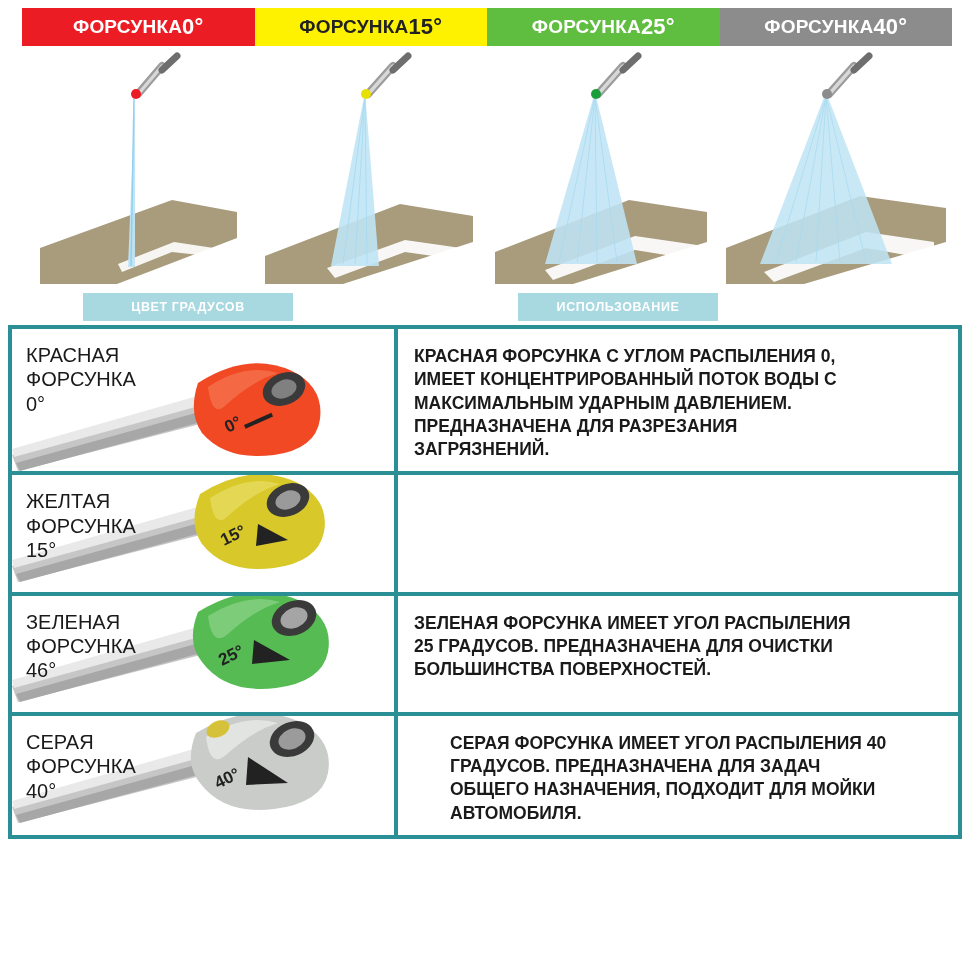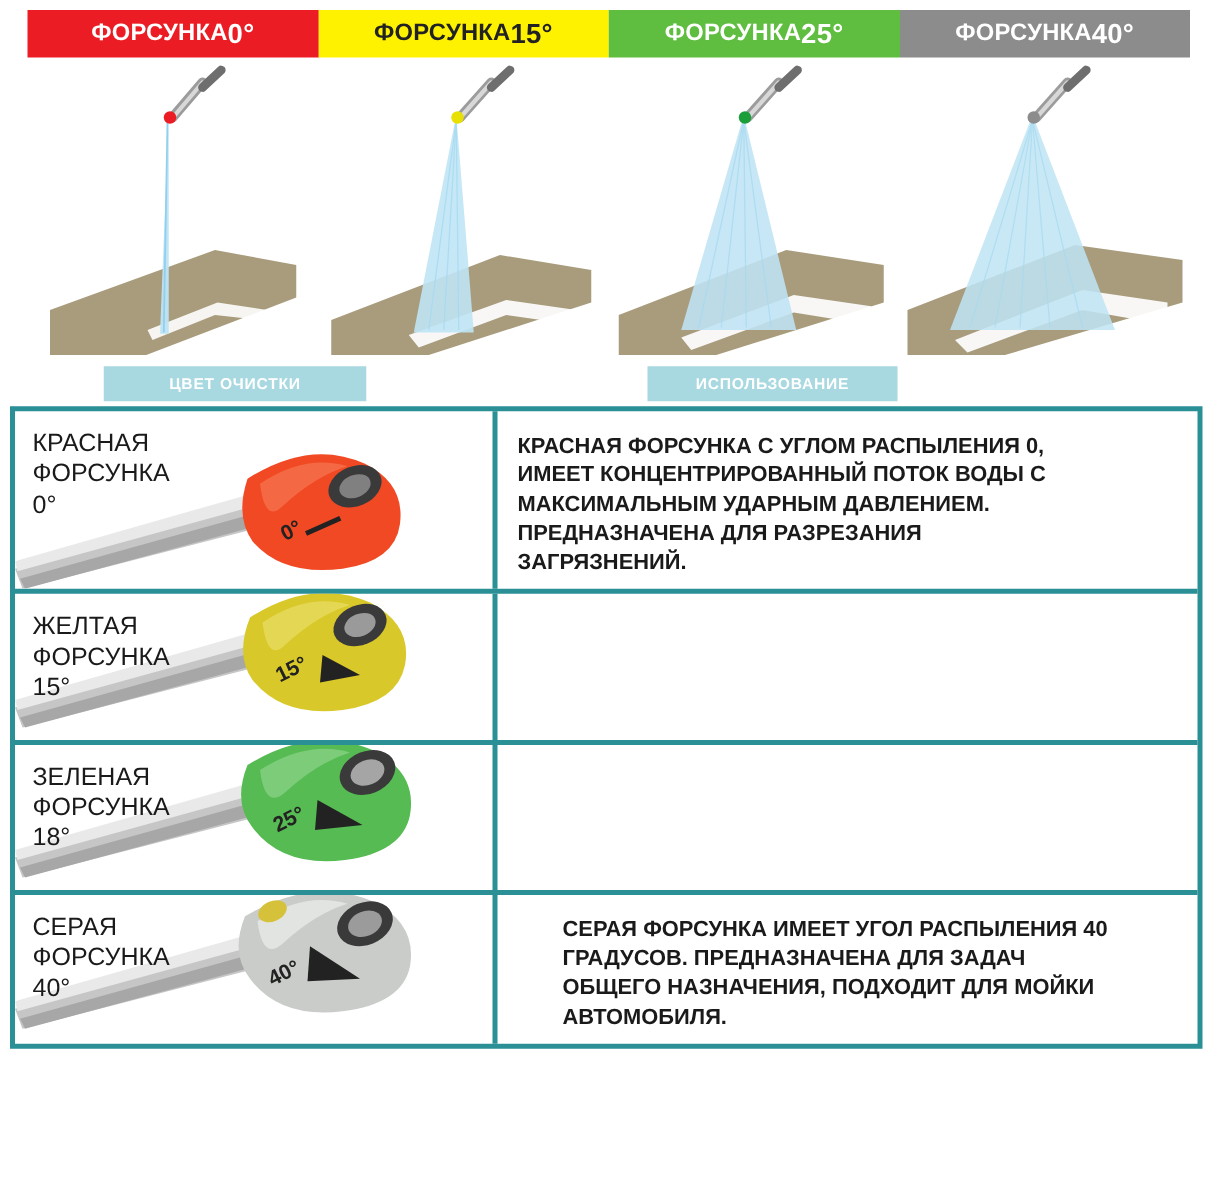--- a/index.html
+++ b/index.html
@@ -172,21 +172,21 @@
       <g>
         <line x1="134" y1="14" x2="109" y2="42" stroke="#9c9c9c" stroke-width="8" stroke-linecap="round"></line>
         <line x1="134" y1="14" x2="111" y2="40" stroke="#d8d8d8" stroke-width="3.4" stroke-linecap="round"></line>
         <line x1="149" y1="4" x2="134" y2="18" stroke="#6e6e6e" stroke-width="7" stroke-linecap="round"></line>
       </g>
       <circle cx="107" cy="42" r="5" fill="#8c8c8c"></circle>
     </svg>
   </div>
 </div>
 
-<div class="subhead left">ЦВЕТ ОЧИСТКИ</div>
+<div class="subhead left">ЦВЕТ ГРАДУСОВ</div>
 <div class="subhead right">ИСПОЛЬЗОВАНИЕ</div>
 
 <div class="table">
 
   <div class="trow">
     <div class="cell-left">
       <div class="nz-title">КРАСНАЯ
 ФОРСУНКА
 0°</div>
       <svg class="nozzle-art" viewBox="0 0 386 150">
@@ -230,34 +230,39 @@
         <text x="212" y="104" transform="rotate(-26 212 104)" font-family="Liberation Sans, sans-serif" font-size="17" font-weight="bold" fill="#222">15°</text>
         <path d="M246 82 L276 98 L244 104 Z" fill="#222"></path>
       </svg>
     </div>
   </div>
 
   <div class="trow">
     <div class="cell-left">
       <div class="nz-title">ЗЕЛЕНАЯ
 ФОРСУНКА
-18°</div>
+46°</div>
       <svg class="nozzle-art" viewBox="0 0 386 150">
         <g>
           <path d="M0 124 L196 68 L200 90 L6 140 Z" fill="#c6c6c6"></path>
           <path d="M0 118 L196 62 L198 72 L2 126 Z" fill="#e9e9e9"></path>
           <path d="M4 132 L198 78 L200 88 L8 140 Z" fill="#a7a7a7"></path>
         </g>
         <path d="M186 50 Q238 18 286 38 Q322 56 316 90 Q310 120 264 126 Q214 132 190 100 Q174 80 186 50 Z" fill="#57bb53"></path>
         <path d="M196 54 Q234 30 268 40 Q242 48 216 72 Q200 86 196 54 Z" fill="#86d183" opacity=".8"></path>
         <ellipse cx="282" cy="56" rx="23" ry="17" transform="rotate(-22 282 56)" fill="#3a3a3a"></ellipse>
         <ellipse cx="282" cy="56" rx="14" ry="10" transform="rotate(-22 282 56)" fill="#a5a5a5"></ellipse>
         <text x="210" y="104" transform="rotate(-26 210 104)" font-family="Liberation Sans, sans-serif" font-size="17" font-weight="bold" fill="#222">25°</text>
         <path d="M242 78 L278 98 L240 102 Z" fill="#222"></path>
       </svg>
+    </div>
+    <div class="cell-right">
+      <div class="desc">ЗЕЛЕНАЯ ФОРСУНКА ИМЕЕТ УГОЛ РАСПЫЛЕНИЯ
+25 ГРАДУСОВ. ПРЕДНАЗНАЧЕНА ДЛЯ ОЧИСТКИ
+БОЛЬШИНСТВА ПОВЕРХНОСТЕЙ.</div>
     </div>
   </div>
 
   <div class="trow">
     <div class="cell-left">
       <div class="nz-title">СЕРАЯ
 ФОРСУНКА
 40°</div>
       <svg class="nozzle-art" viewBox="0 0 386 150">
         <g>

